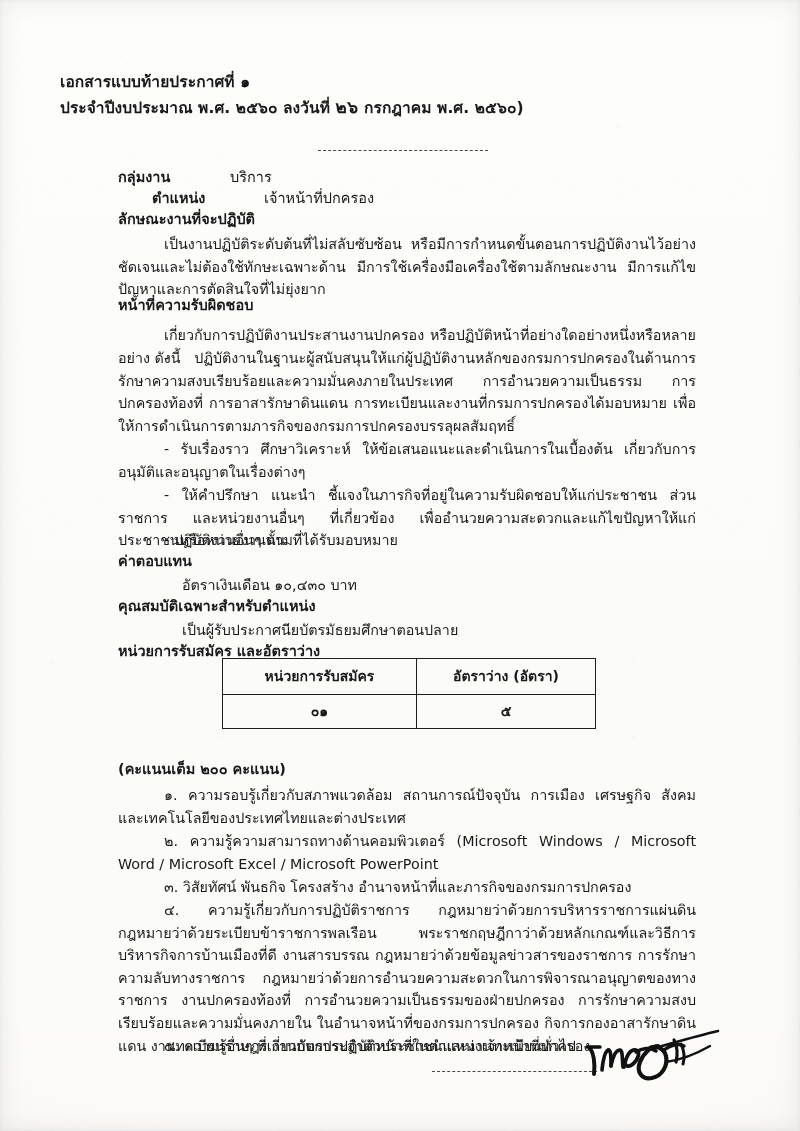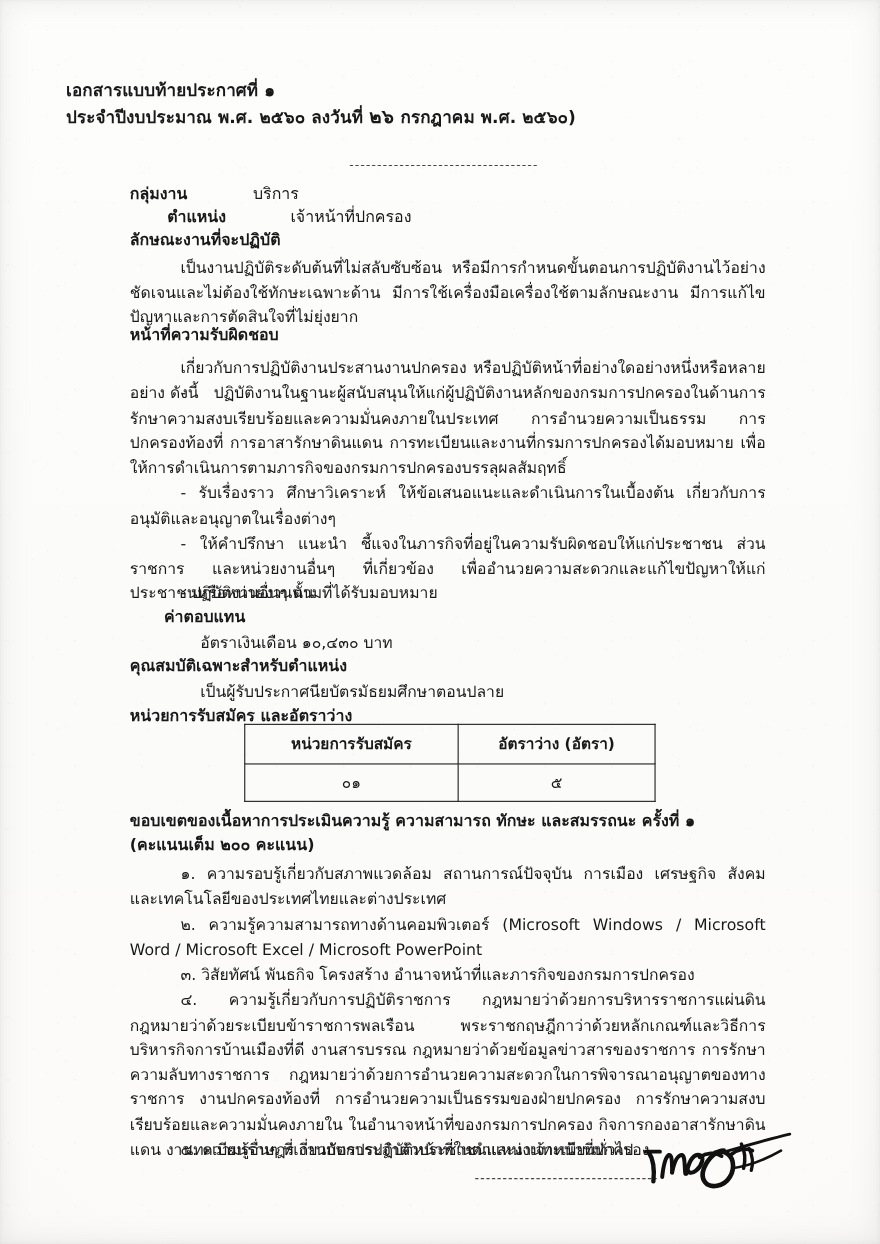--- a/index.html
+++ b/index.html
@@ -138,21 +138,21 @@
     top: 658px;
     width: 374px;
     border-collapse: collapse;
     font-size: 14px;
   }
   #vacancy-table th,
   #vacancy-table td {
     border: 1.3px solid #1d1d1d;
     text-align: center;
     padding: 5px 4px 6px;
-    font-weight: 400;
+    font-weight: 700;
   }
   #vacancy-table th {
     font-weight: 600;
     padding: 6px 4px 7px;
   }
   #vacancy-table .col-unit { width: 52%; }
   #vacancy-table .col-vac  { width: 48%; }
 
   
   #bottom-rule {
@@ -200,21 +200,21 @@
   <div class="section-head" style="top:209px;">ลักษณะงานที่จะปฏิบัติ</div>
   <div class="para indent" style="top:233px;">เป็นงานปฏิบัติระดับต้นที่ไม่สลับซับซ้อน หรือมีการกำหนดขั้นตอนการปฏิบัติงานไว้อย่างชัดเจนและไม่ต้องใช้ทักษะเฉพาะด้าน มีการใช้เครื่องมือเครื่องใช้ตามลักษณะงาน มีการแก้ไขปัญหาและการตัดสินใจที่ไม่ยุ่งยาก</div>
 
   <div class="section-head" style="top:295px;">หน้าที่ความรับผิดชอบ</div>
   <div class="para indent" style="top:324px;">เกี่ยวกับการปฏิบัติงานประสานงานปกครอง หรือปฏิบัติหน้าที่อย่างใดอย่างหนึ่งหรือหลายอย่าง ดังนี้</div>
   <div class="para indent-bullet" style="top:347px;">- ปฏิบัติงานในฐานะผู้สนับสนุนให้แก่ผู้ปฏิบัติงานหลักของกรมการปกครองในด้านการรักษาความสงบเรียบร้อยและความมั่นคงภายในประเทศ การอำนวยความเป็นธรรม การปกครองท้องที่ การอาสารักษาดินแดน การทะเบียนและงานที่กรมการปกครองได้มอบหมาย เพื่อให้การดำเนินการตามภารกิจของกรมการปกครองบรรลุผลสัมฤทธิ์</div>
   <div class="para indent-bullet" style="top:484px;">- ให้คำปรึกษา แนะนำ ชี้แจงในภารกิจที่อยู่ในความรับผิดชอบให้แก่ประชาชน ส่วนราชการ และหน่วยงานอื่นๆ ที่เกี่ยวข้อง เพื่ออำนวยความสะดวกและแก้ไขปัญหาให้แก่ประชาชนหรือหน่วยงานนั้น</div>
   <div class="para indent-bullet" style="top:438px;">- รับเรื่องราว ศึกษาวิเคราะห์ ให้ข้อเสนอแนะและดำเนินการในเบื้องต้น เกี่ยวกับการอนุมัติและอนุญาตในเรื่องต่างๆ</div>
   <div class="para indent-bullet" style="top:529px;">- ปฏิบัติงานอื่นๆ ตามที่ได้รับมอบหมาย</div>
 
-  <div class="section-head" style="top:551px;margin-left:31px;">ค่าตอบแทน</div>
+  <div class="section-head" style="top:551px;">ค่าตอบแทน</div>
   <div class="para center-ind" style="top:574px;">อัตราเงินเดือน ๑๐,๔๓๐ บาท</div>
 
   <div class="section-head" style="top:596px;">คุณสมบัติเฉพาะสำหรับตำแหน่ง</div>
   <div class="para center-ind" style="top:619px;">เป็นผู้รับประกาศนียบัตรมัธยมศึกษาตอนปลาย</div>
 
   <div class="section-head" style="top:641px;">หน่วยการรับสมัคร และอัตราว่าง</div>
 
   <table id="vacancy-table">
     <thead>
       <tr>
@@ -223,21 +223,20 @@
       </tr>
     </thead>
     <tbody>
       <tr>
         <td>๐๑</td>
         <td>๕</td>
       </tr>
     </tbody>
   </table>
 
-  <div class="section-head" style="top:737px;">ขอบเขตของเนื้อหาการประเมินความรู้ ความสามารถ ทักษะ และสมรรถนะ ครั้งที่ ๑</div>
   <div class="section-head" style="top:759px;">(คะแนนเต็ม ๒๐๐ คะแนน)</div>
 
   <div class="para indent" style="top:784px;">๑. ความรอบรู้เกี่ยวกับสภาพแวดล้อม สถานการณ์ปัจจุบัน การเมือง เศรษฐกิจ สังคม และเทคโนโลยีของประเทศไทยและต่างประเทศ</div>
   <div class="para indent" style="top:830px;">๒. ความรู้ความสามารถทางด้านคอมพิวเตอร์ (Microsoft Windows / Microsoft Word / Microsoft Excel / Microsoft PowerPoint</div>
   <div class="para indent" style="top:876px;">๓. วิสัยทัศน์ พันธกิจ โครงสร้าง อำนาจหน้าที่และภารกิจของกรมการปกครอง</div>
   <div class="para indent" style="top:899px;">๔. ความรู้เกี่ยวกับการปฏิบัติราชการ กฎหมายว่าด้วยการบริหารราชการแผ่นดิน กฎหมายว่าด้วยระเบียบข้าราชการพลเรือน พระราชกฤษฎีกาว่าด้วยหลักเกณฑ์และวิธีการบริหารกิจการบ้านเมืองที่ดี งานสารบรรณ กฎหมายว่าด้วยข้อมูลข่าวสารของราชการ การรักษาความลับทางราชการ กฎหมายว่าด้วยการอำนวยความสะดวกในการพิจารณาอนุญาตของทางราชการ งานปกครองท้องที่ การอำนวยความเป็นธรรมของฝ่ายปกครอง การรักษาความสงบเรียบร้อยและความมั่นคงภายใน ในอำนาจหน้าที่ของกรมการปกครอง กิจการกองอาสารักษาดินแดน งานทะเบียนราษฎร งานบัตรประจำตัวประชาชนและงานทะเบียนทั่วไป</div>
   <div class="para indent" style="top:1035px;">๕. ความรู้อื่นๆ ที่เกี่ยวกับการปฏิบัติหน้าที่ในตำแหน่งเจ้าหน้าที่ปกครอง</div>
 
   <div id="bottom-rule"></div>
 

